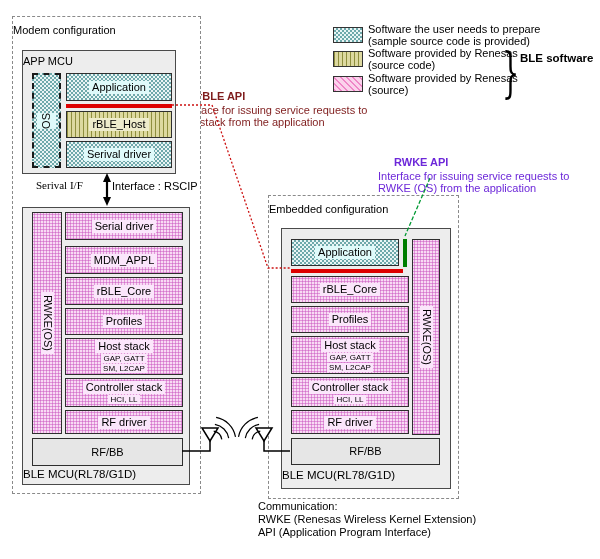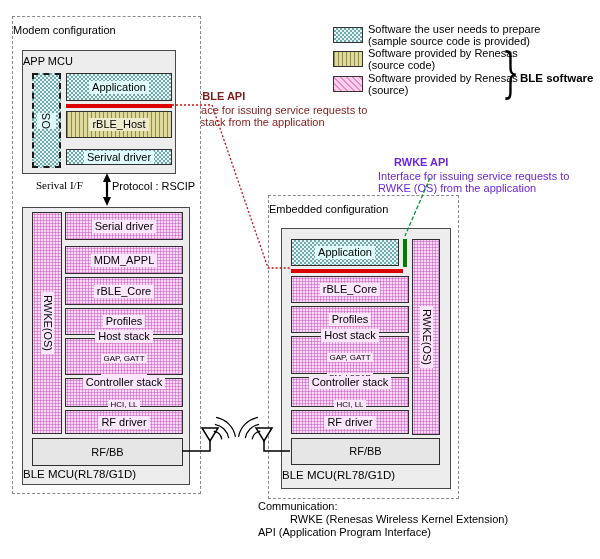--- a/index.html
+++ b/index.html
@@ -32,21 +32,21 @@
   .pat-olive{
     background:repeating-linear-gradient(90deg,#8f8f3e 0 1.5px,#ddd9a0 1.5px 4px);
   }
   .pat-pink-diag{
     background:repeating-linear-gradient(45deg,#ef86c8 0 1.5px,#fbd2ec 1.5px 4.5px);
   }
 
   .block{border:1.5px solid #2e2e2e;display:flex;align-items:center;justify-content:center;flex-direction:column;box-sizing:border-box;}
   .block-thin{border:1.2px solid #2e2e2e;}
   .chip{display:inline-block;padding:0 3px;font-size:11px;line-height:13px;white-space:nowrap;}
-  .chip-sub{display:inline-block;padding:0 2px;font-size:8px;line-height:9px;white-space:nowrap;margin-top:11px;}
+  .chip-sub{display:inline-block;padding:0 2px;font-size:8px;line-height:9px;white-space:nowrap;margin-top:1px;}
   .chip-teal{background:#dffafa;}
   .chip-pink{background:#fbe6fb;}
   .chip-olive{background:#eeeccc;}
   .chip-gray{background:transparent;text-align:right;}
 
   .vtext-cw{writing-mode:vertical-rl;}                              
   .vtext-ccw{writing-mode:vertical-rl;transform:rotate(180deg);}    
 
   .redbar{background:#dd0000;}
   .greenbar{background:#007d00;}
@@ -74,21 +74,21 @@
     <div>(source code)</div>
   </div>
 
   <div class="abs legend-swatch pat-pink-diag" style="left:333px;top:76px;"></div>
   <div class="abs txt" style="left:368px;top:72px;">
     <div>Software provided by Renesas</div>
     <div>(source)</div>
   </div>
 
   <div class="abs brace" style="left:502px;top:46px;">}</div>
-  <div class="abs txt bold" style="left:520px;top:72px;font-size:11.5px;">BLE software</div>
+  <div class="abs txt bold" style="left:520px;top:52px;font-size:11.5px;">BLE software</div>
 
   <div class="abs" style="left:176px;top:90px;color:#7f1d1d;">
     <div class="txt bold" style="margin-left:22px;margin-bottom:2px;">rBLE API</div>
     <div class="txt">Interface for issuing service requests to</div>
     <div class="txt">BLE stack from the application</div>
   </div>
 
   <div class="abs" style="left:378px;top:140px;color:#6d28d9;margin-top:16px;">
     <div class="txt bold" style="margin-left:16px;margin-bottom:2px;">RWKE API</div>
     <div class="txt">Interface for issuing service requests to</div>
@@ -104,27 +104,27 @@
     <div class="abs pat-teal" style="left:9px;top:22px;width:29px;height:95px;border:2px dashed #1a1a1a;display:flex;align-items:center;justify-content:center;box-sizing:border-box;">
       <span class="chip chip-teal vtext-ccw">OS</span>
     </div>
     <div class="abs block block-thin pat-teal" style="left:43px;top:22px;width:106px;height:28px;">
       <span class="chip chip-teal">Application</span>
     </div>
     <div class="abs redbar" style="left:43px;top:53px;width:106px;height:4px;"></div>
     <div class="abs block block-thin pat-olive" style="left:43px;top:60px;width:106px;height:27px;">
       <span class="chip chip-olive">rBLE_Host</span>
     </div>
-    <div class="abs block block-thin pat-teal" style="left:43px;top:98px;width:106px;height:16px;">
+    <div class="abs block block-thin pat-teal" style="left:43px;top:90px;width:106px;height:27px;">
       <span class="chip chip-teal">Serival driver</span>
     </div>
   </div>
 
   <div class="abs txt" style="left:36px;top:179px;font-family:Liberation Serif, serif;">Serival I/F</div>
-  <div class="abs txt" style="left:112px;top:180px;">Protocol : RSCIP</div>
+  <div class="abs txt" style="left:112px;top:180px;">Interface : RSCIP</div>
 
   <div class="abs graybox" style="left:22px;top:207px;width:166px;height:276px;">
     <div class="abs block pat-pink" style="left:9px;top:4px;width:30px;height:222px;">
       <span class="chip chip-pink vtext-cw" style="padding:3px 0;">RWKE(OS)</span>
     </div>
     <div class="abs block pat-pink" style="left:42px;top:38px;width:118px;height:28px;">
       <span class="chip chip-pink">MDM_APPL</span>
     </div>
     <div class="abs block pat-pink" style="left:42px;top:4px;width:118px;height:28px;">
       <span class="chip chip-pink">Serial driver</span>
@@ -185,21 +185,21 @@
       <span class="chip chip-pink">RF driver</span>
     </div>
     <div class="abs block" style="left:9px;top:209px;width:149px;height:27px;background:#e6e6e6;">
       <span class="chip chip-gray">RF/BB</span>
     </div>
     <div class="abs txt center" style="left:0;top:240px;width:168px;font-size:11.5px;">BLE MCU(RL78/G1D)</div>
   </div>
 
   <div class="abs" style="left:258px;top:500px;">
     <div class="txt" style="line-height:13px;">Communication:</div>
-    <div class="txt" style="line-height:13px;margin-left:32px;">RWKE (Renesas Wireless Kernel Extension)</div>
+    <div class="txt" style="line-height:13px;">RWKE (Renesas Wireless Kernel Extension)</div>
     <div class="txt" style="line-height:13px;">API (Application Program Interface)</div>
   </div>
 
   <svg id="overlay" width="600" height="559" viewBox="0 0 600 559">
 
     <g>
       <line x1="107" y1="180" x2="107" y2="200" stroke="#000" stroke-width="2.2"></line>
       <polygon points="107,173 103,182 111,182" fill="#000"></polygon>
       <polygon points="107,206 103,197 111,197" fill="#000"></polygon>
     </g>

